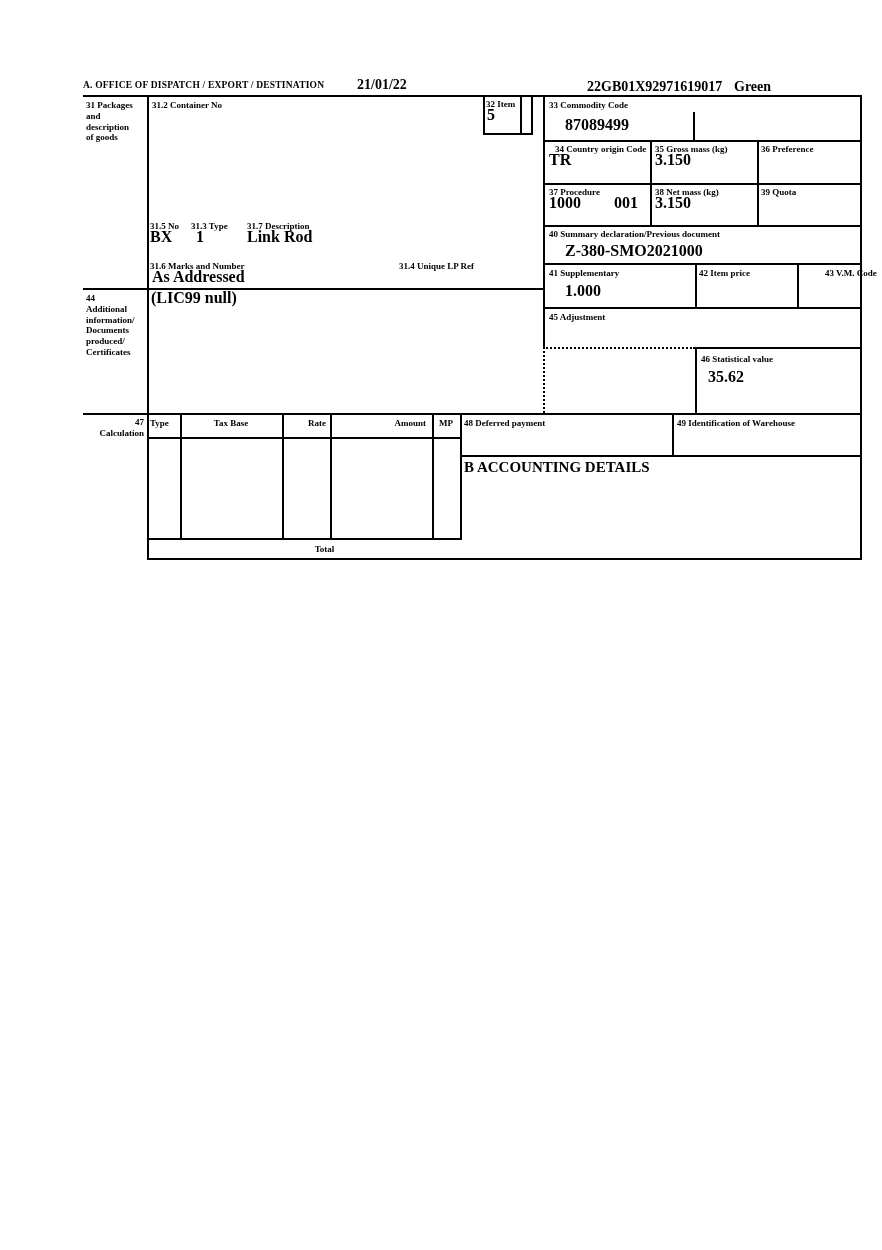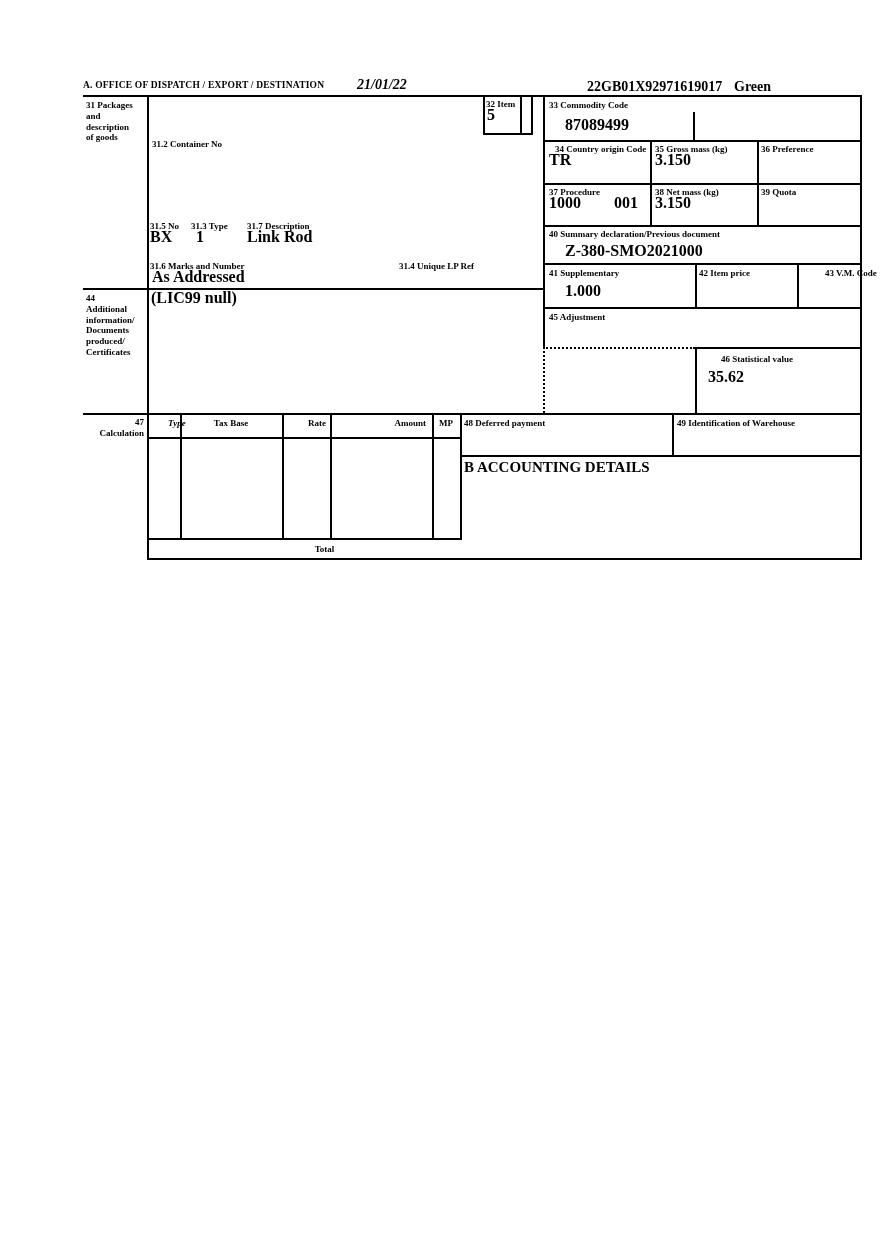--- a/index.html
+++ b/index.html
@@ -16,21 +16,21 @@
   .hdr-a{position:absolute;font-weight:bold;font-size:9.5px;letter-spacing:.2px;}
   .hdr-val{position:absolute;font-weight:bold;font-size:14px;}
   .ctr{text-align:center;}
   .rt{text-align:right;}
   .b-acct{position:absolute;font-weight:bold;font-size:15px;}
 </style>
 </head>
 <body>
 
 <div class="hdr-a" style="left:83px;top:80px;text-align:center;">A.  OFFICE OF DISPATCH / EXPORT / DESTINATION</div>
-<div class="hdr-val" style="left:357px;top:77px;font-style:italic;">21/01/22</div>
+<div class="hdr-val" style="left:357px;top:77px;">21/01/22</div>
 <div class="hdr-val" style="left:587px;top:79px;">22GB01X92971619017</div>
 <div class="hdr-val" style="left:734px;top:79px;">Green</div>
 
 <div class="hl" style="left:83px;top:95px;width:779px;"></div>
 <div class="vl" style="left:147px;top:95px;height:318px;"></div>
 <div class="vl" style="left:543px;top:95px;height:252px;"></div>
 <div class="vld" style="left:543px;top:347px;height:66px;"></div>
 <div class="vl" style="left:860px;top:95px;height:465px;"></div>
 <div class="hl" style="left:83px;top:288px;width:462px;"></div>
 <div class="hl" style="left:83px;top:413px;width:779px;"></div>
@@ -63,21 +63,21 @@
 <div class="hl" style="left:147px;top:437px;width:315px;"></div>
 <div class="hl" style="left:147px;top:538px;width:315px;"></div>
 <div class="hl" style="left:147px;top:558px;width:715px;"></div>
 <div class="vl" style="left:672px;top:413px;height:44px;"></div>
 <div class="hl" style="left:460px;top:455px;width:402px;"></div>
 
 <div class="lbl" style="left:86px;top:100px;width:58px;">31 Packages
 and
 description
 of goods</div>
-<div class="lbl" style="left:152px;top:100px;margin-top:39px;">31.2 Container No</div>
+<div class="lbl" style="left:152px;top:100px;">31.2 Container No</div>
 <div class="lbl" style="left:150px;top:221px;">31.5 No</div>
 <div class="lbl" style="left:191px;top:221px;">31.3 Type</div>
 <div class="lbl" style="left:247px;top:221px;">31.7 Description</div>
 <div class="val" style="left:150px;top:229px;">BX</div>
 <div class="val" style="left:196px;top:229px;">1</div>
 <div class="val" style="left:247px;top:229px;">Link Rod</div>
 <div class="lbl" style="left:150px;top:261px;">31.6 Marks and Number</div>
 <div class="lbl" style="left:399px;top:261px;">31.4 Unique LP Ref</div>
 <div class="val" style="left:152px;top:269px;">As Addressed</div>
 
@@ -110,26 +110,26 @@
 
 <div class="lbl" style="left:86px;top:293px;width:58px;">44
 Additional
 information/
 Documents
 produced/
 Certificates</div>
 <div class="val" style="left:151px;top:290px;">(LIC99 null)</div>
 
 <div class="lbl" style="left:549px;top:312px;">45 Adjustment</div>
-<div class="lbl" style="left:721px;top:354px;">46 Statistical value</div>
+<div class="lbl" style="left:701px;top:354px;">46 Statistical value</div>
 <div class="val" style="left:708px;top:369px;">35.62</div>
 
 <div class="lbl" style="left:86px;top:417px;width:58px;text-align:right;">47
 Calculation</div>
-<div class="lbl" style="left:168px;top:418px;font-style:italic;">Type</div>
+<div class="lbl" style="left:150px;top:418px;">Type</div>
 <div class="lbl ctr" style="left:180px;top:418px;width:102px;">Tax Base</div>
 <div class="lbl rt" style="left:282px;top:418px;width:44px;">Rate</div>
 <div class="lbl rt" style="left:330px;top:418px;width:96px;">Amount</div>
 <div class="lbl ctr" style="left:432px;top:418px;width:28px;">MP</div>
 <div class="lbl ctr" style="left:147px;top:544px;width:355px;">Total</div>
 
 <div class="lbl" style="left:464px;top:418px;">48 Deferred payment</div>
 <div class="lbl" style="left:677px;top:418px;">49 Identification of Warehouse</div>
 <div class="b-acct" style="left:464px;top:459px;">B ACCOUNTING DETAILS</div>
 

